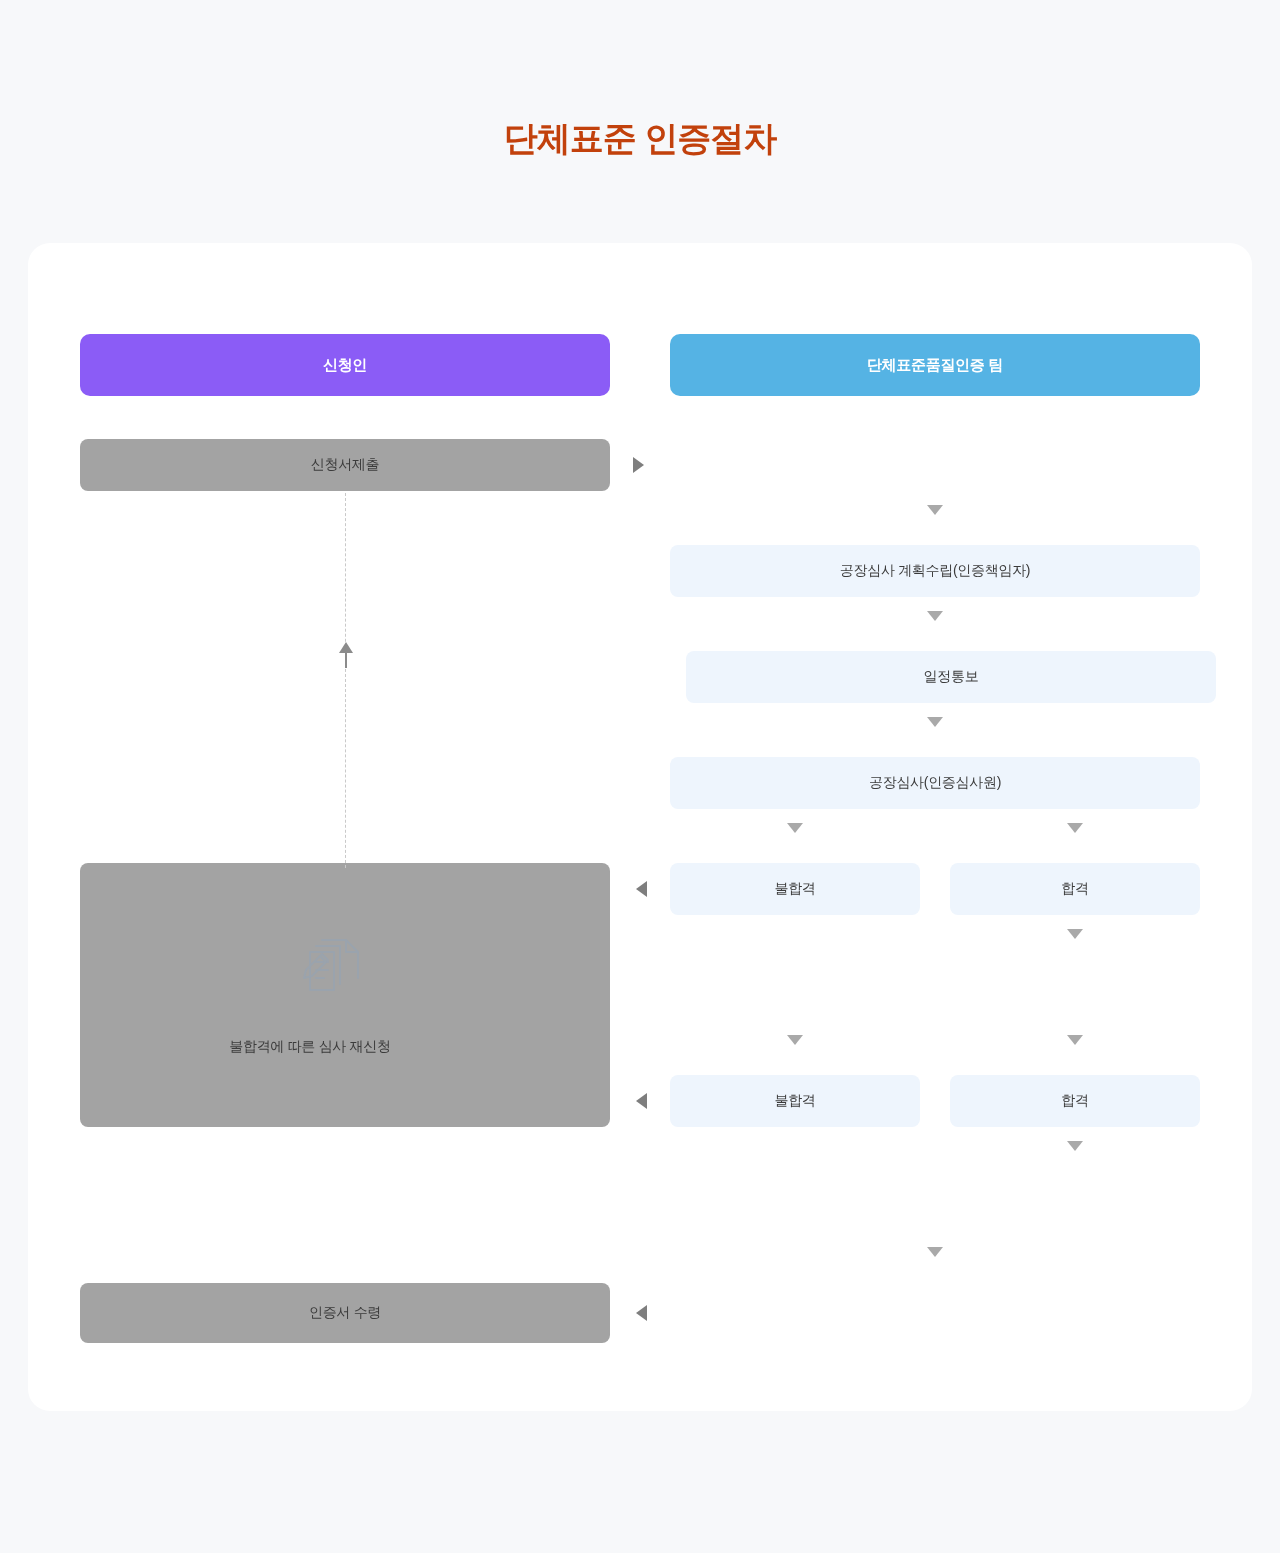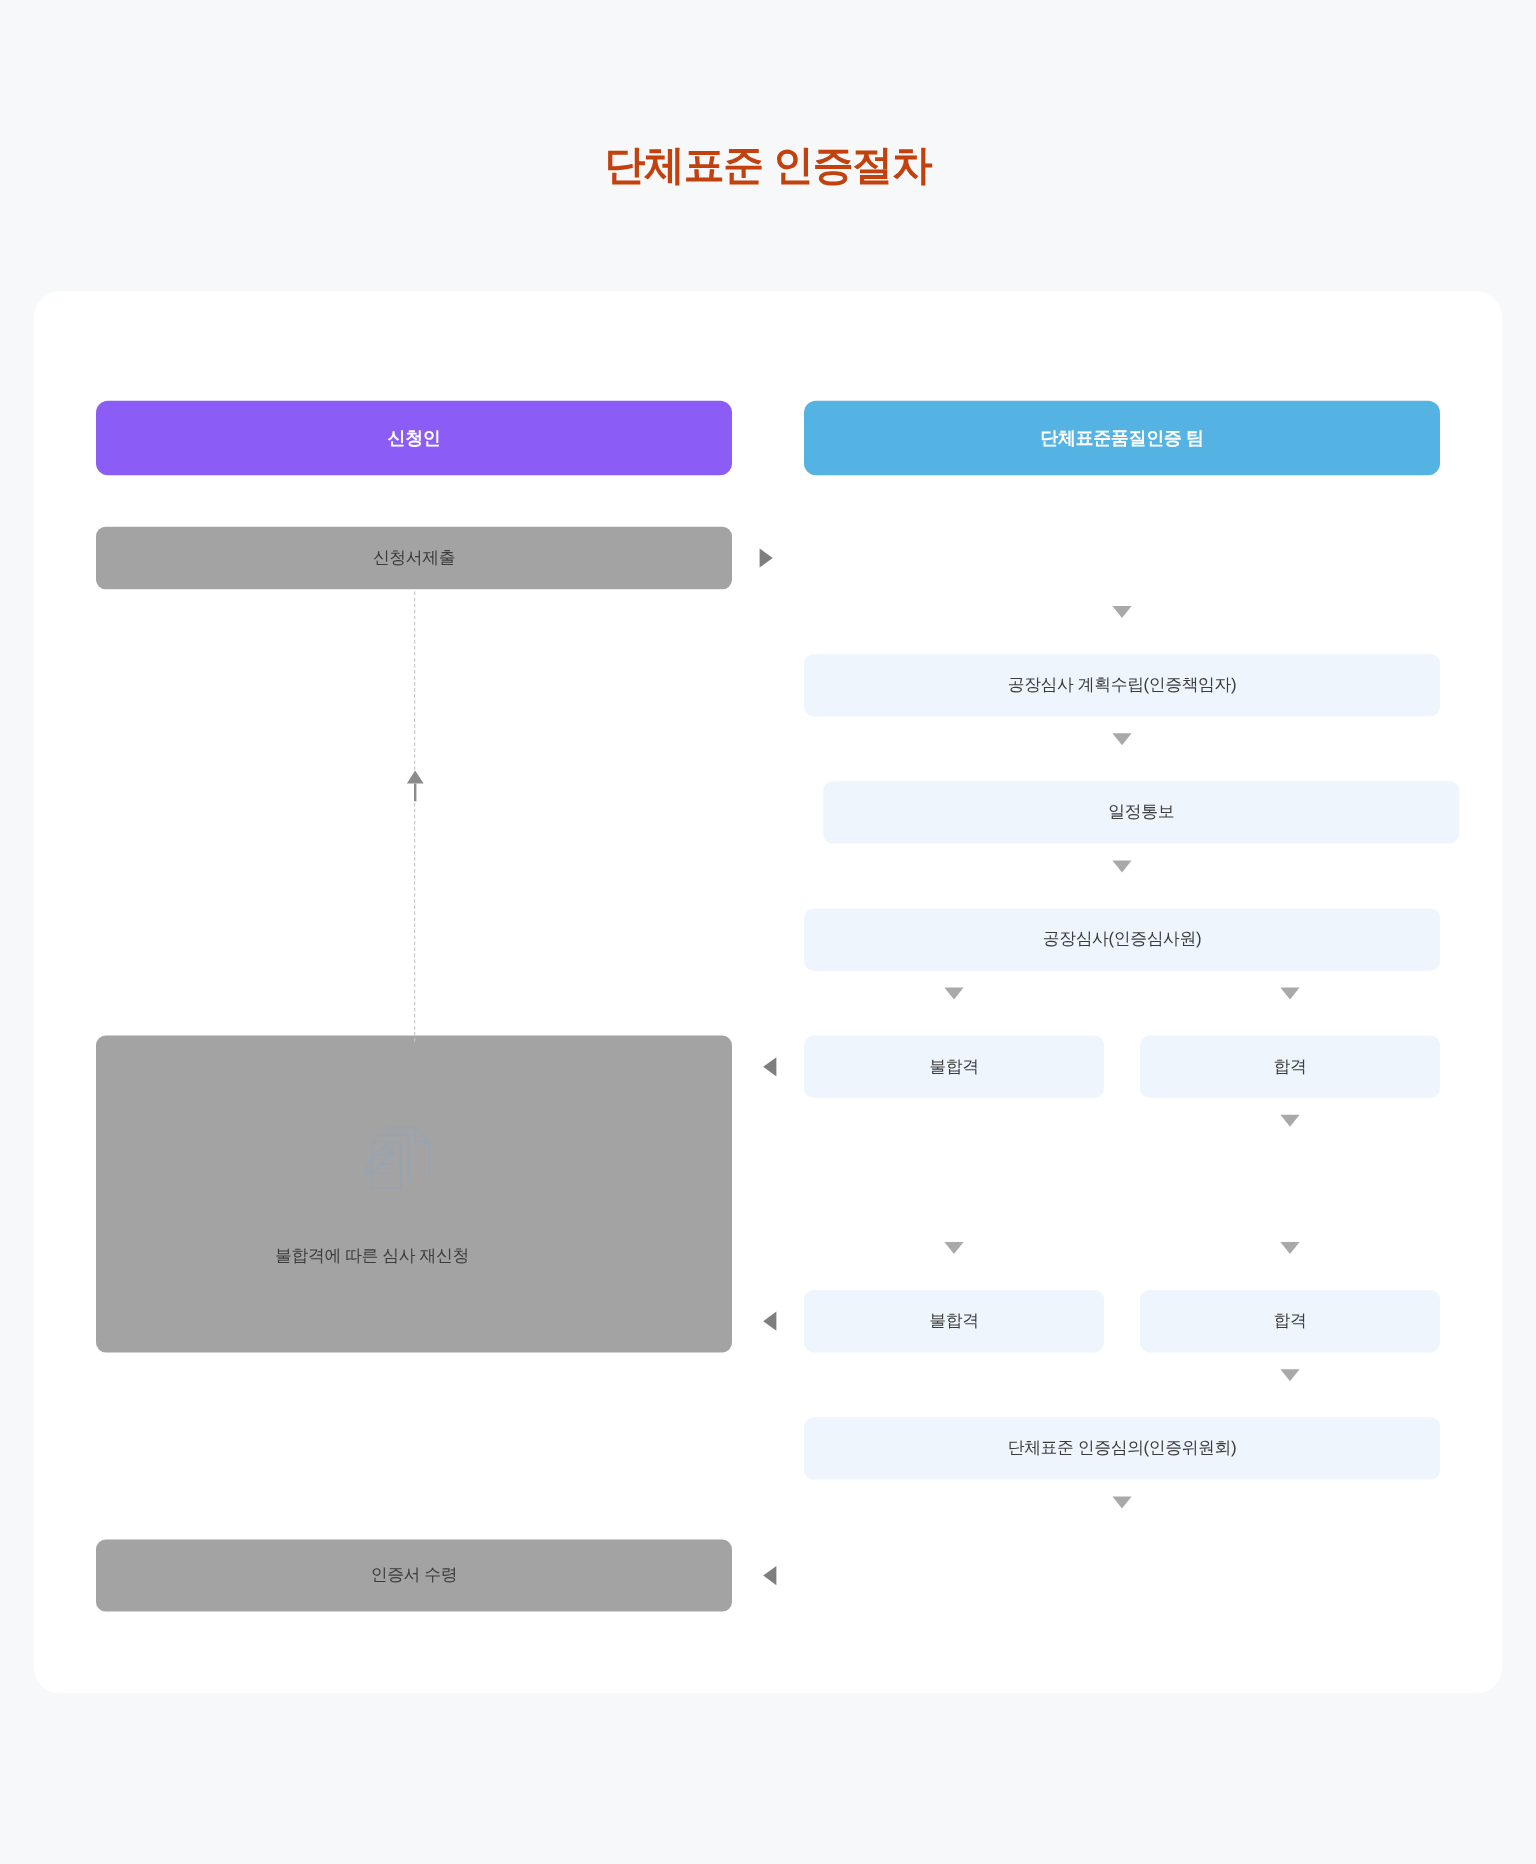--- a/index.html
+++ b/index.html
@@ -185,21 +185,20 @@
     <div class="tri tri-down" style="left:759px; top:792px;"></div>
     <div class="tri tri-down" style="left:1039px; top:792px;"></div>
 
     <div class="box" style="left:642px; top:832px; width:250px; height:52px;">불합격</div>
     <div class="box" style="left:922px; top:832px; width:250px; height:52px;">합격</div>
 
     <div class="tri tri-left" style="left:608px; top:850px;"></div>
 
     <div class="tri tri-down" style="left:1039px; top:898px;"></div>
 
-    <div class="box" style="left:642px; top:938px; width:530px; height:52px;">단체표준 인증심의(인증위원회)</div>
 
     <div class="tri tri-down" style="left:899px; top:1004px;"></div>
 
 
     <div class="tri tri-left" style="left:608px; top:1062px;"></div>
 
     <div class="box box-left" style="left:52px; top:620px; width:530px; height:264px;"></div>
 
     <div class="dash-line"></div>
     <div class="up-arrow">

